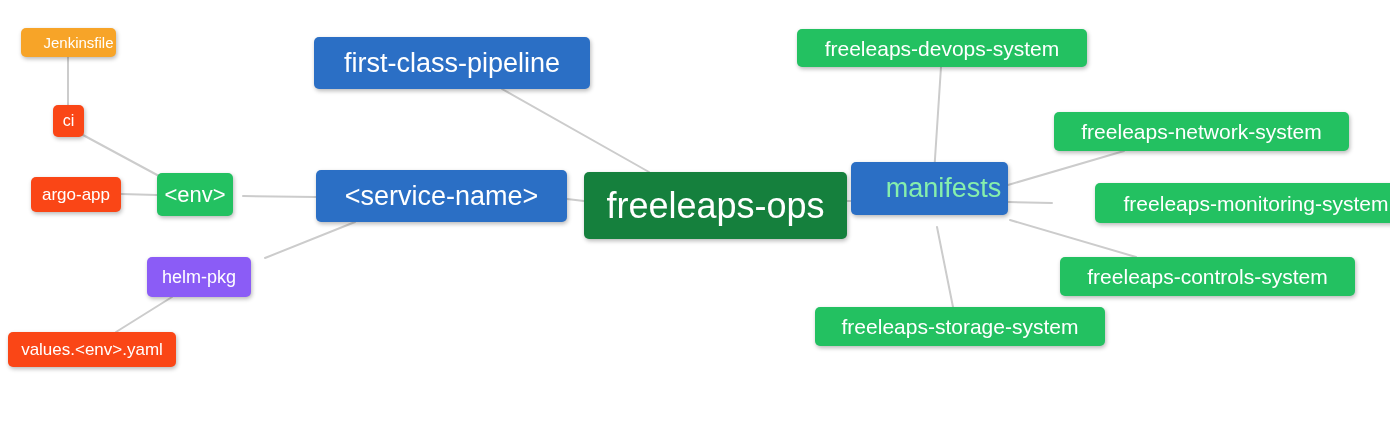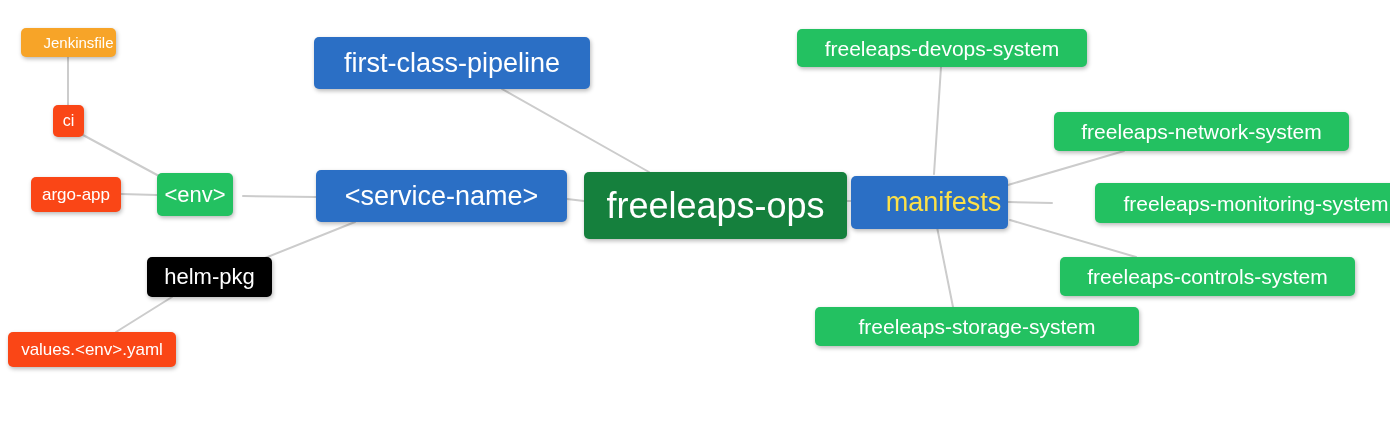--- a/index.html
+++ b/index.html
@@ -64,27 +64,27 @@
 
 <div class="mm-node" style="left: 584px; top: 172px; width: 263px; height: 67px; font-size: 36px; background: #15803d; color: rgb(255, 255, 255); text-align: right;">
       <span>freeleaps-ops</span>
     </div>
     <div class="mm-node" style="left: 314px; top: 37px; width: 276px; height: 52px; font-size: 27px; background: rgb(43, 111, 197); color: rgb(255, 255, 255);">
       <span>first-class-pipeline</span>
     </div>
     <div class="mm-node" style="left: 316px; top: 170px; width: 251px; height: 52px; font-size: 27px; background: rgb(43, 111, 197); color: rgb(255, 255, 255);">
       <span>&lt;service-name&gt;</span>
     </div>
-    <div class="mm-node" style="left: 851px; top: 176px; width: 157px; height: 53px; font-size: 27px; background: rgb(43, 111, 197); color: #fde047; padding-left: 28px;">
+    <div class="mm-node" style="left: 851px; top: 162px; width: 157px; height: 53px; font-size: 27px; background: rgb(43, 111, 197); color: #86efac; padding-left: 28px;">
       <span>manifests</span>
     </div>
     <div class="mm-node" style="left: 157px; top: 173px; width: 76px; height: 43px; font-size: 22px; background: rgb(35, 193, 97); color: rgb(255, 255, 255);">
       <span>&lt;env&gt;</span>
     </div>
-    <div class="mm-node" style="left: 147px; top: 257px; width: 125px; height: 40px; font-size: 22px; background: #000000; color: rgb(255, 255, 255);">
+    <div class="mm-node" style="left: 147px; top: 257px; width: 104px; height: 40px; font-size: 18px; background: #8b5cf6; color: rgb(255, 255, 255);">
       <span>helm-pkg</span>
     </div>
     <div class="mm-node" style="left: 31px; top: 177px; width: 90px; height: 35px; font-size: 17px; background: rgb(250, 70, 22); color: rgb(255, 255, 255);">
       <span>argo-app</span>
     </div>
     <div class="mm-node" style="left: 53px; top: 105px; width: 31px; height: 32px; font-size: 16px; background: rgb(250, 70, 22); color: rgb(255, 255, 255);">
       <span>ci</span>
     </div>
     <div class="mm-node" style="left: 21px; top: 28px; width: 95px; height: 29px; font-size: 15px; background: rgb(247, 164, 40); color: rgb(255, 255, 255); padding-left: 20px;">
       <span>Jenkinsfile</span>
@@ -97,16 +97,16 @@
     </div>
     <div class="mm-node" style="left: 1054px; top: 112px; width: 295px; height: 39px; font-size: 21px; background: rgb(35, 193, 97); color: rgb(255, 255, 255);">
       <span>freeleaps-network-system</span>
     </div>
     <div class="mm-node" style="left: 1052px; top: 183px; width: 322px; height: 40px; font-size: 21px; background: rgb(35, 193, 97); color: rgb(255, 255, 255); margin-left: 43px;">
       <span>freeleaps-monitoring-system</span>
     </div>
     <div class="mm-node" style="left: 1060px; top: 257px; width: 295px; height: 39px; font-size: 21px; background: rgb(35, 193, 97); color: rgb(255, 255, 255);">
       <span>freeleaps-controls-system</span>
     </div>
-    <div class="mm-node" style="left: 815px; top: 307px; width: 324px; height: 39px; font-size: 21px; background: rgb(35, 193, 97); color: rgb(255, 255, 255);">
+    <div class="mm-node" style="left: 815px; top: 307px; width: 290px; height: 39px; font-size: 21px; background: rgb(35, 193, 97); color: rgb(255, 255, 255);">
       <span>freeleaps-storage-system</span>
     </div>
   </div>
 
 </body></html>

